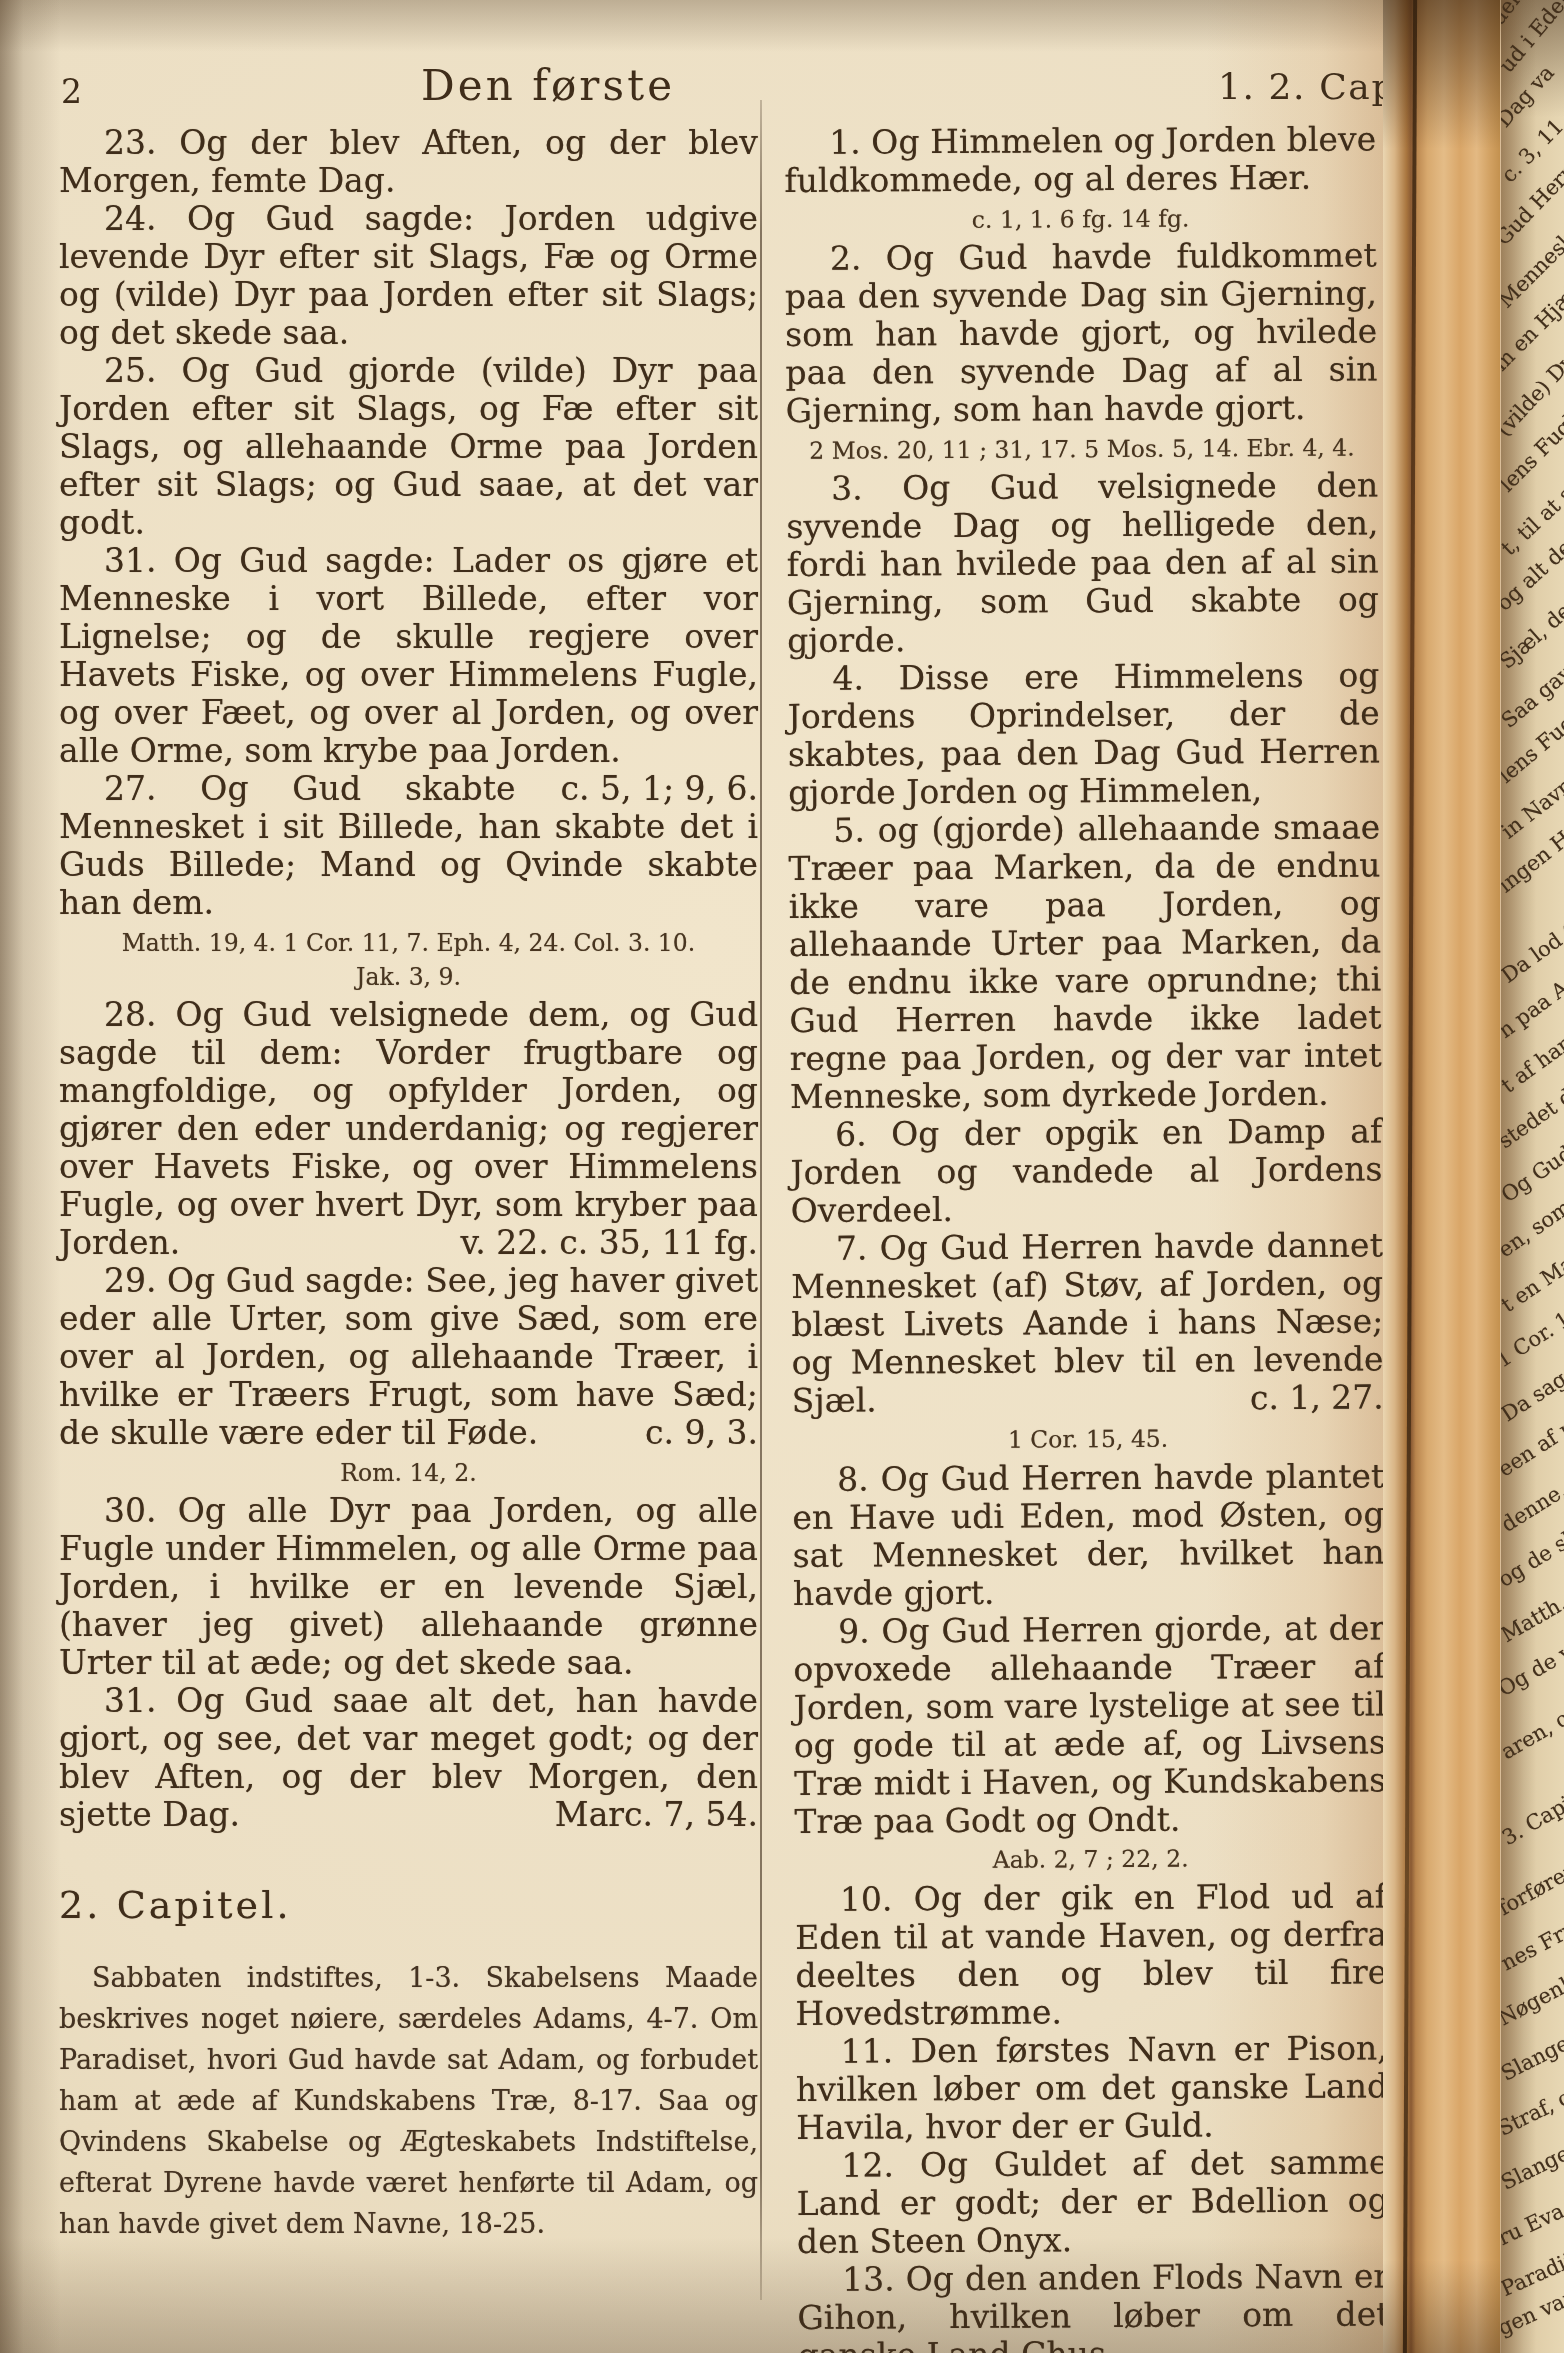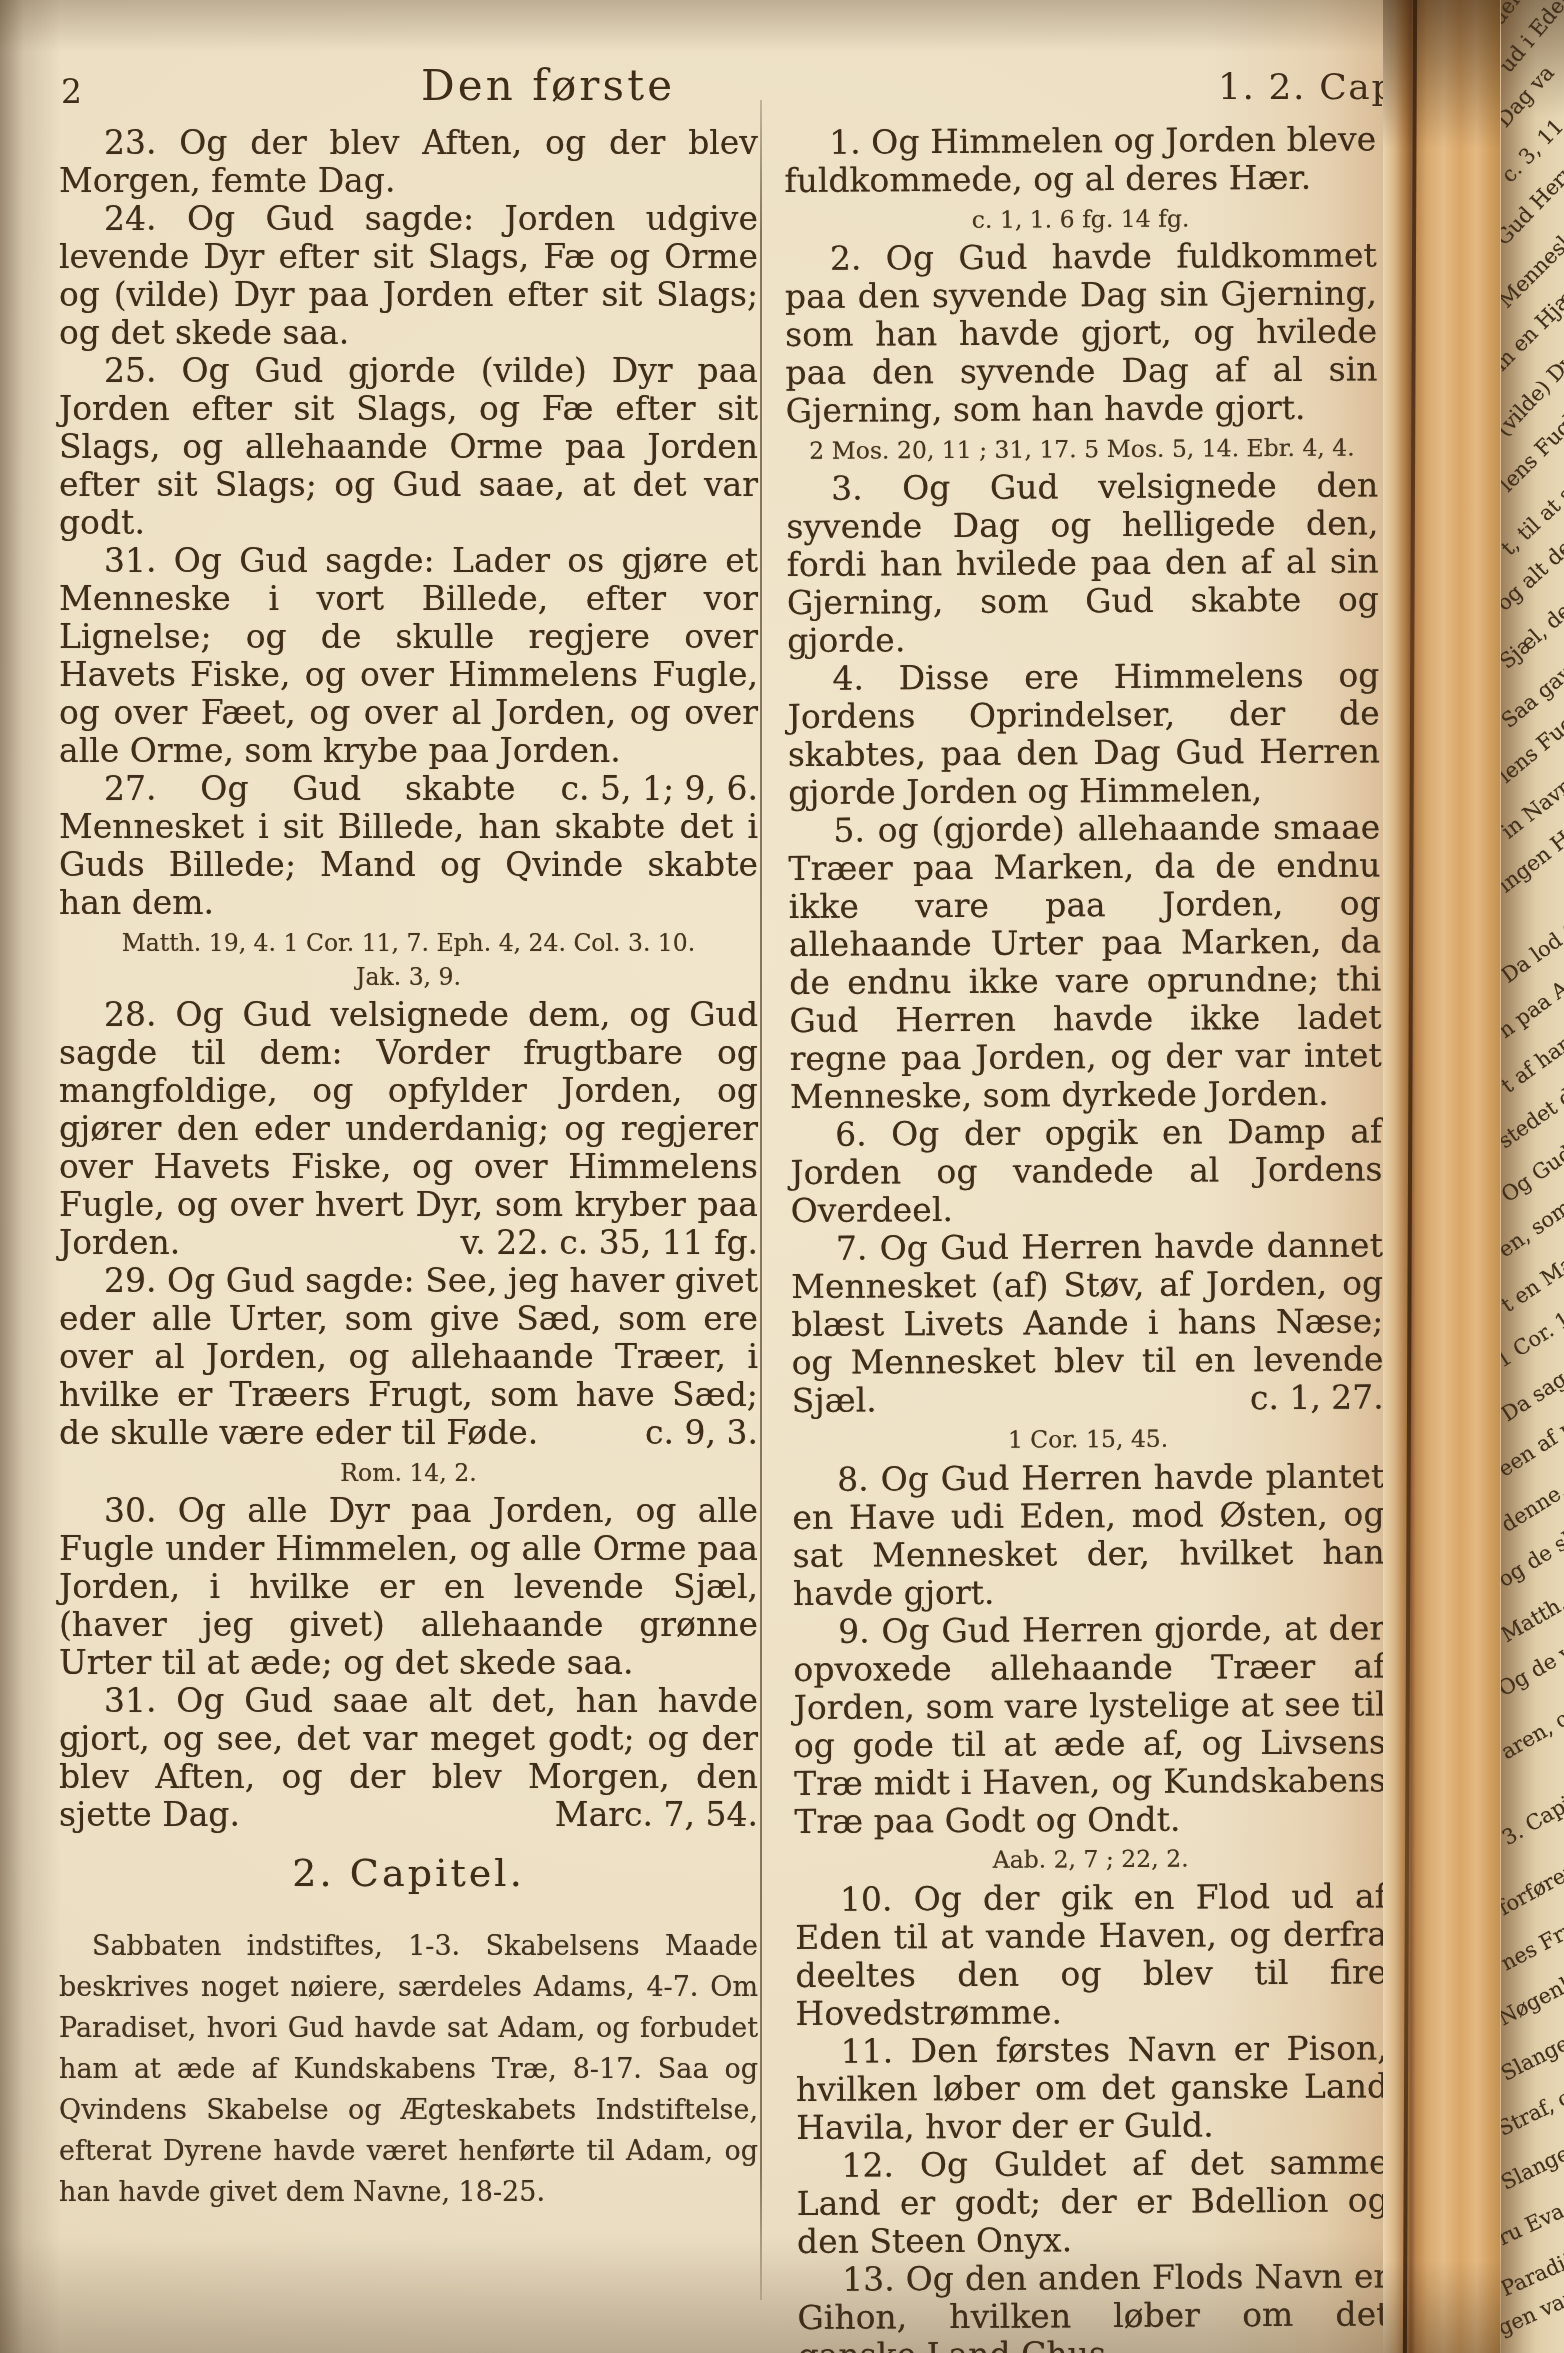--- a/index.html
+++ b/index.html
@@ -18,21 +18,21 @@
            background:linear-gradient(180deg,rgba(62,44,26,.25),rgba(62,44,26,.6) 6%,rgba(62,44,26,.6) 94%,rgba(62,44,26,.2));}
   .col{position:absolute;top:124px;text-align:justify;font-size:33px;line-height:38px;
        text-shadow:0 0 0.8px rgba(63,45,26,.55);}
   .col-left{left:59px;width:699px;}
   .col-right{left:784px;width:592px;transform:rotate(-0.35deg);transform-origin:top left;}
   .verse{margin:0;text-indent:45px;}
   .verse.noindent{text-indent:0;}
   .tail{float:right;}
   .ref{margin:3.9px 0 2.3px;text-align:center;font-size:23.5px;line-height:34px;
        white-space:pre-line;color:#483520;text-indent:0;}
-  .chapter-heading{margin:20px 0 33px;text-align:center;font-size:38px;font-weight:normal;
+  .chapter-heading{margin:52px 0 33px;font-size:38px;font-weight:normal;
        letter-spacing:3.1px;text-indent:0;}
   .summary{margin:15.6px 0 0;font-size:27px;line-height:41px;text-indent:33px;color:#443221;}
   .fore-edge{position:absolute;left:1383px;top:0;width:117px;height:2354px;background:
     linear-gradient(90deg,#ead6b1 0%,#d9b586 10%,#a9763f 20%,#8a5a33 24%,#b9854d 28%,
                     #d8a96e 38%,#e4bc87 52%,#d9a668 66%,#e3b983 80%,#d1a061 92%,#c3914f 100%);}
   .fore-edge::before{content:"";position:absolute;left:0;top:0;right:0;height:149px;
     background:linear-gradient(180deg,rgba(50,28,10,.6),rgba(50,28,10,0));}
   .fore-edge::after{content:"";position:absolute;left:0;bottom:0;right:0;height:94px;
     background:linear-gradient(0deg,rgba(50,28,10,.35),rgba(50,28,10,0));}
   .crease{position:absolute;left:1408px;top:0;width:3.9px;height:2354px;opacity:.85;

